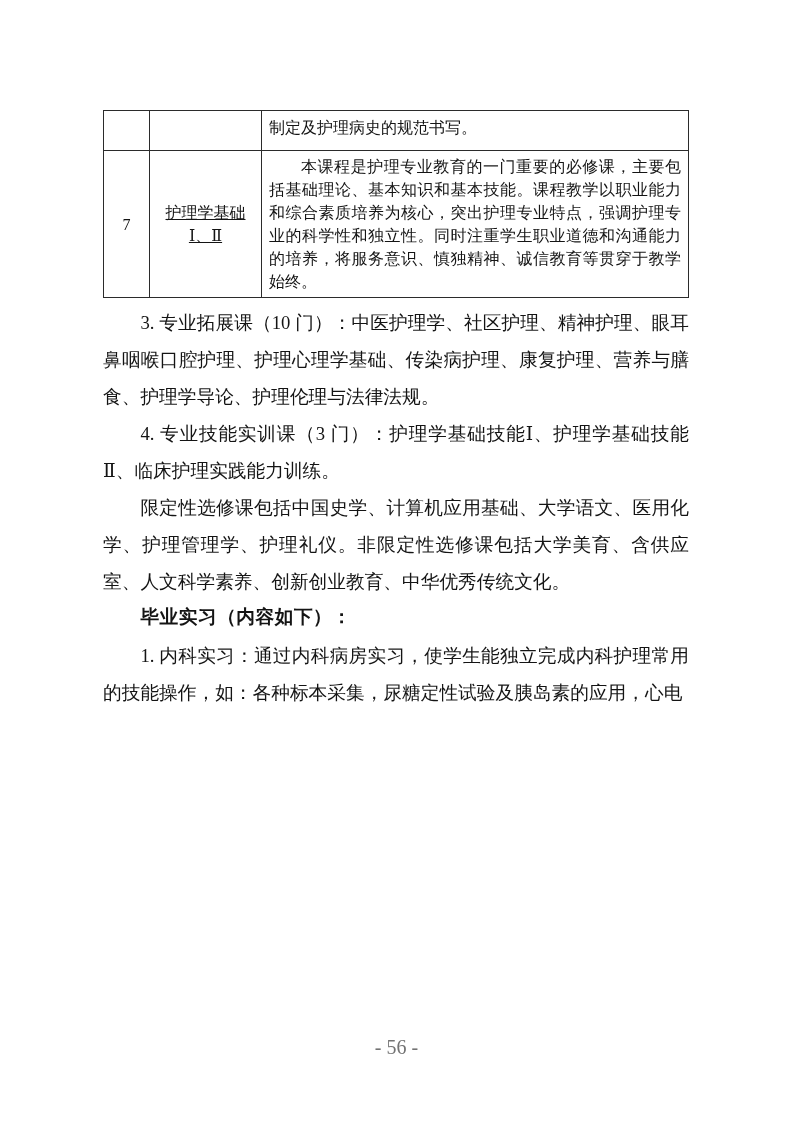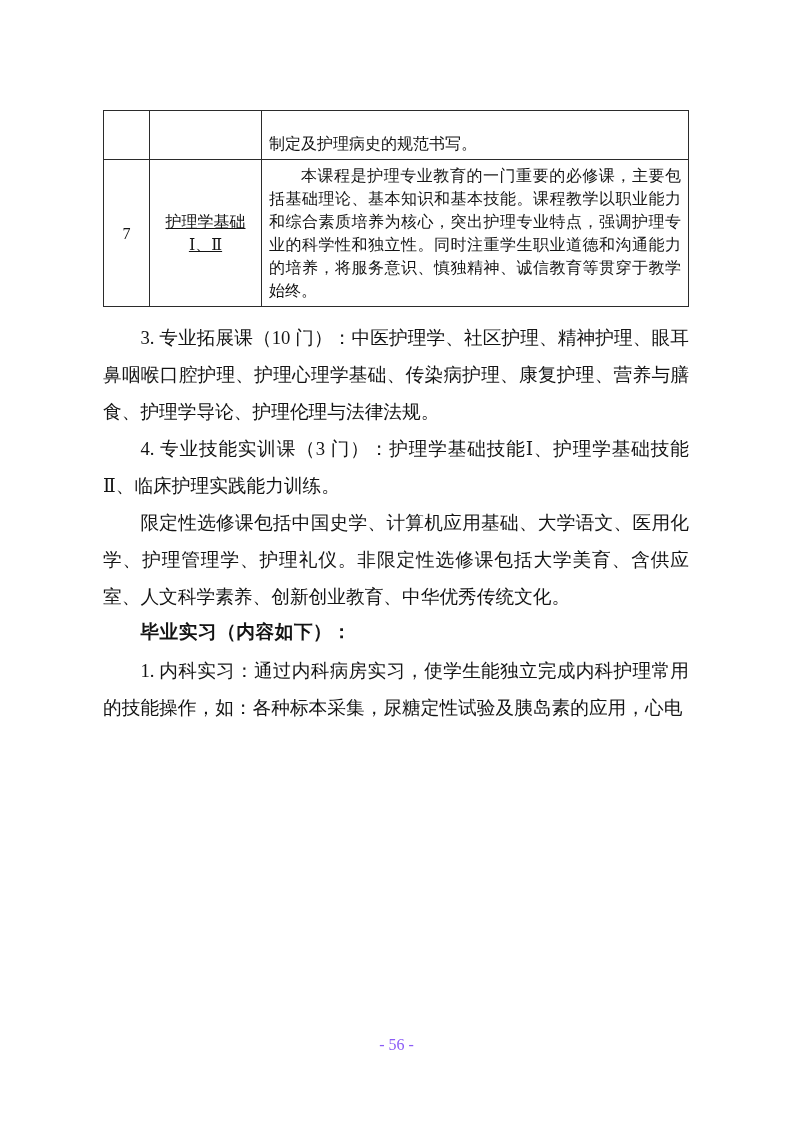--- a/index.html
+++ b/index.html
@@ -28,47 +28,47 @@
   table.course-table td {
     border: 1.2px solid #2b2b2b;
     vertical-align: middle;
     font-size: 16px;
     line-height: 23px;
   }
   td.col-seq    { width: 46px;  text-align: center; }
   td.col-course { width: 112px; text-align: center; text-decoration: underline; }
   td.col-desc   { padding: 4px 7px; text-align: justify; }
   tr.row-cont td { height: 40px; }
-  tr.row-cont td.col-desc { vertical-align: top; padding-top: 21px; }
+  tr.row-cont td.col-desc { vertical-align: top; padding-top: 5px; }
   tr.row-main td { height: 120px; }
   .desc-indent { text-indent: 2em; }
   .course-line { display: block; line-height: 23px; }
   
-  .paragraphs { margin-top: 12px; }
+  .paragraphs { margin-top: 6px; }
   .para {
     font-size: 18.7px;
     line-height: 37px;
     text-align: justify;
     text-justify: inter-ideograph;
     text-indent: 2em;
   }
   .para.hei {
     font-family: Liberation Mono, monospace;
     font-weight: 700;
     letter-spacing: 0.5px;
   }
   
   .footer {
     position: absolute;
     left: 0;
     top: 1036px;
     width: 100%;
     text-align: center;
-    font-size: 16px;
-    color: #8b5cf6;
+    font-size: 20px;
+    color: #737373;
   }
 </style>
 </head>
 <body>
 
 <div class="page">
 
   <div class="content">
 
     <table class="course-table">

